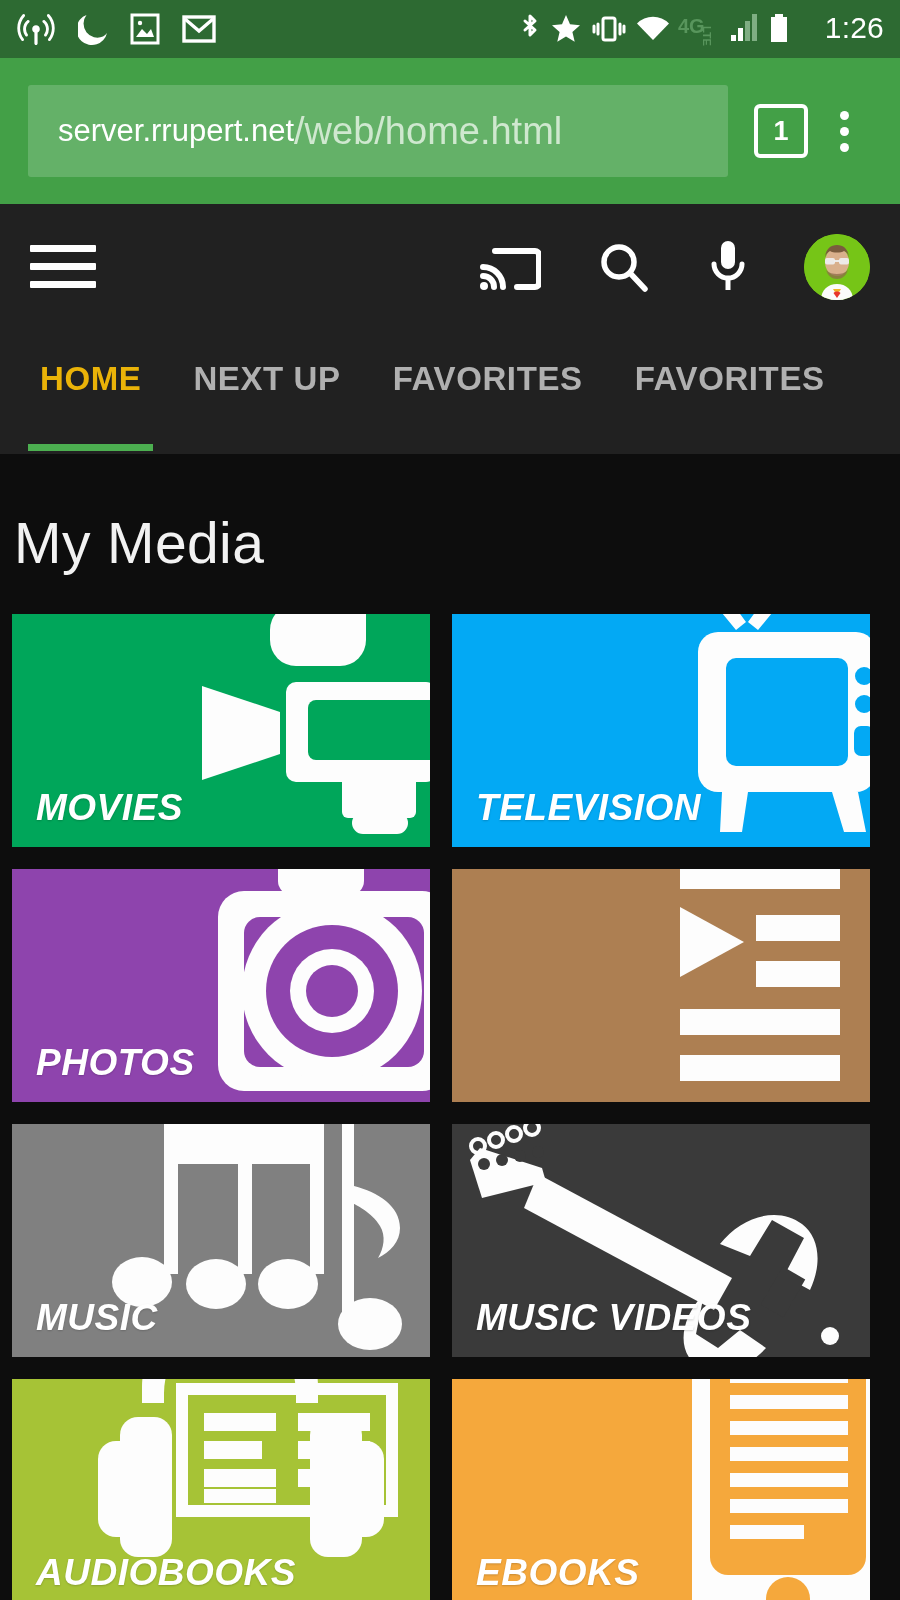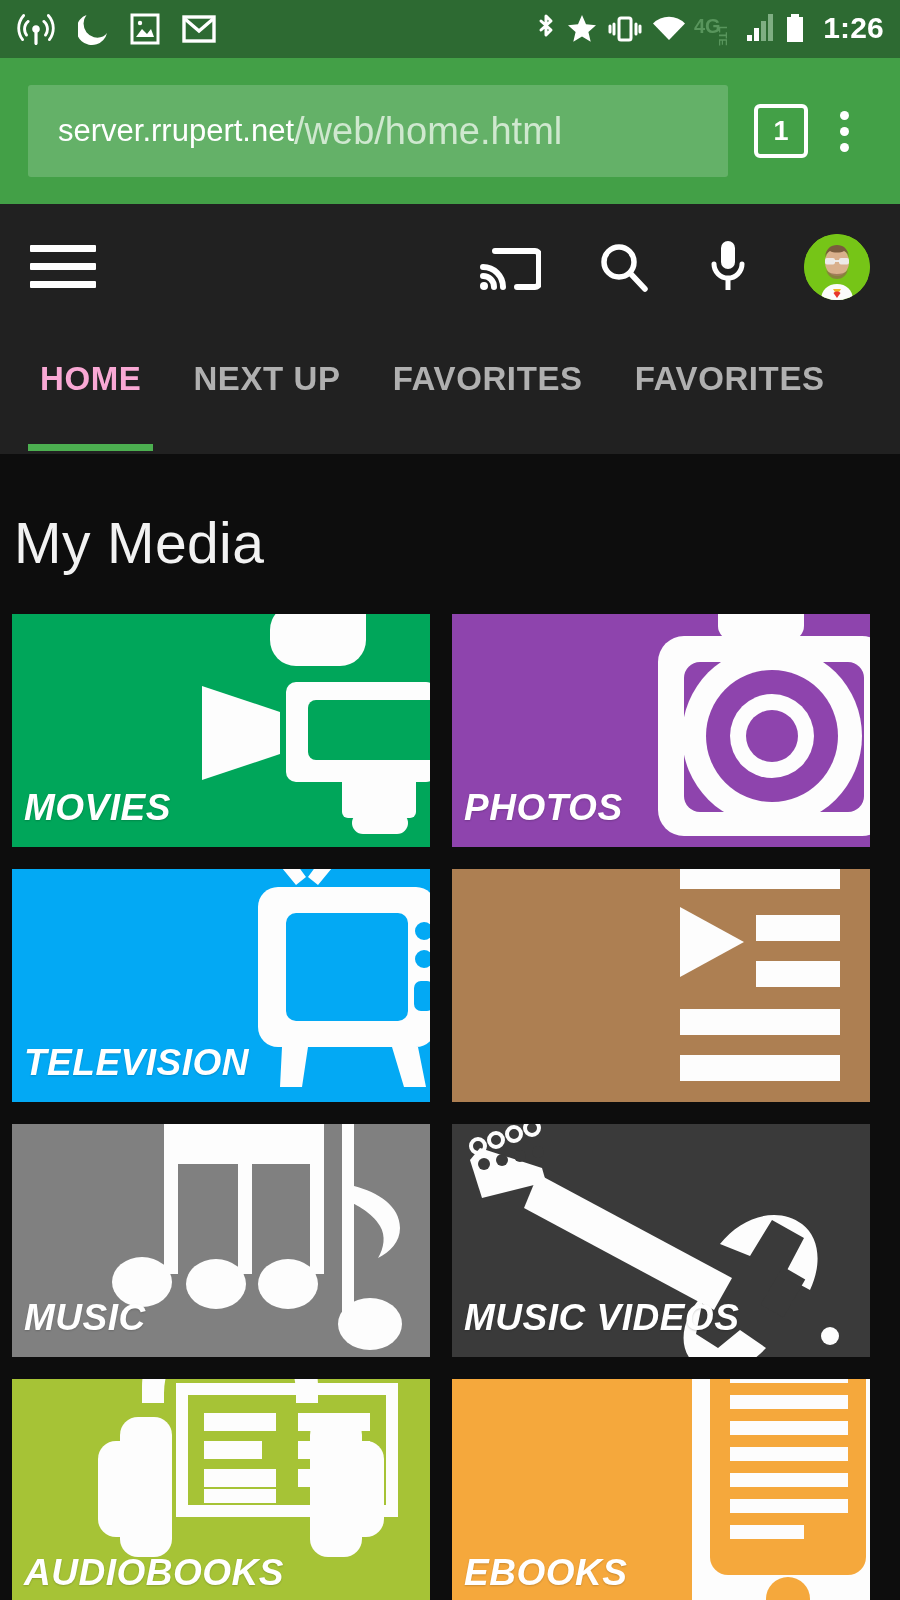--- a/index.html
+++ b/index.html
@@ -12,21 +12,21 @@
   }
 
   
   .statusbar{
     height:58px; background:#2d6a32; display:flex; align-items:center;
     padding:0 16px; position:relative;
   }
   .sb-left{ display:flex; align-items:center; gap:22px; }
   .sb-right{ display:flex; gap:7px; margin-left:auto; }
   .sb-icon{ display:flex; align-items:center; justify-content:center; }
-  .sb-time{ color:#fff; font-size:30px; font-weight:700; margin-left:10px; letter-spacing:0.2px;}
+  .sb-time{ color:#fff; font-size:30px; font-weight:400; margin-left:28px; letter-spacing:0.2px;}
 
   
   .browserbar{
     height:146px; background:#43a047; display:flex; align-items:center;
     padding:0 28px; position:relative;
   }
   .urlbox{
     flex:1; height:92px; background:rgba(255,255,255,0.18);
     border-radius:3px; display:flex; align-items:center; padding:0 30px;
     overflow:hidden; white-space:nowrap;
@@ -59,41 +59,41 @@
   
   .tabs{
     height:125px; background:#212121; display:flex; align-items:flex-start;
     padding-left:14px; position:relative;
   }
   .tab{
     flex:none; padding:0 26px; height:100px; display:flex; align-items:center;
     color:#b0b0b0; font-size:33px; font-weight:700; letter-spacing:0.6px;
     cursor:pointer; position:relative;
   }
-  .tab.active{ color:#f9a8d4; }
+  .tab.active{ color:#eab308; }
   .tab.active:after{
     content:""; position:absolute; left:14px; right:14px; bottom:-22px;
     height:7px; background:#4caf50;
   }
 
   
   .content{ background:#0d0d0d; padding:0 0 0 0; }
   .page-title{
     color:#f2f2f2; font-size:57px; font-weight:300; padding:56px 6px 38px 14px;
     letter-spacing:0.4px;
   }
   .grid{
     display:grid; grid-template-columns:418px 418px; gap:22px;
     padding:0 12px;
   }
   .tile{
     height:233px; position:relative; overflow:hidden; cursor:pointer;
   }
   .tile-label{
-    position:absolute; left:12px; bottom:18px; color:#fff;
+    position:absolute; left:24px; bottom:18px; color:#fff;
     font-size:37px; font-weight:700; font-style:italic; letter-spacing:0.5px;
     z-index:4; text-shadow:0 1px 2px rgba(0,0,0,0.18);
   }
   .tile-art{ position:absolute; inset:0; z-index:1; }
   .tile-art svg{ position:absolute; }
 </style>
 </head>
 <body>
 
 <div class="statusbar">
@@ -264,52 +264,52 @@
             <rect x="274" y="68" width="150" height="100" rx="10"></rect>
             <rect x="296" y="86" width="150" height="60" rx="8" fill="#00a65a"></rect>
             <rect x="330" y="160" width="74" height="44" rx="6"></rect>
             <rect x="340" y="198" width="56" height="22" rx="11"></rect>
           </g>
         </svg>
       </div>
       <div class="tile-label">MOVIES</div>
     </div>
 
+    <div class="tile" style="background:#03a9f4">
+      <div class="tile-art">
+        <svg width="418" height="233" viewBox="0 0 418 233" style="left:0;top:0">
+          <g fill="#fdfdfd">
+            <path d="M256 -18l28 34 10-8-22-30zM334 -18l-28 34-10-8 22-30z"></path>
+            <rect x="246" y="18" width="178" height="160" rx="20"></rect>
+            <rect x="274" y="44" width="122" height="108" rx="10" fill="#03a9f4"></rect>
+            <circle cx="412" cy="62" r="9" fill="#03a9f4"></circle>
+            <circle cx="412" cy="90" r="9" fill="#03a9f4"></circle>
+            <rect x="402" y="112" width="20" height="30" rx="7" fill="#03a9f4"></rect>
+            <path d="M270 178h26l-6 40h-22zM380 178h26l8 40h-22z"></path>
+          </g>
+        </svg>
+      </div>
+      <div class="tile-label">TELEVISION</div>
+    </div>
+
     <div class="tile" style="background:#8e44ad">
       <div class="tile-art">
         <svg width="418" height="233" viewBox="0 0 418 233" style="left:0;top:0">
           <g fill="#fdfdfd">
             <rect x="266" y="-20" width="86" height="46" rx="14"></rect>
             <rect x="206" y="22" width="230" height="200" rx="26"></rect>
             <rect x="232" y="48" width="180" height="150" rx="16" fill="#8e44ad"></rect>
             <circle cx="320" cy="122" r="90"></circle>
             <circle cx="320" cy="122" r="66" fill="#8e44ad"></circle>
             <circle cx="320" cy="122" r="42"></circle>
             <circle cx="320" cy="122" r="26" fill="#8e44ad"></circle>
           </g>
         </svg>
       </div>
       <div class="tile-label">PHOTOS</div>
-    </div>
-
-    <div class="tile" style="background:#03a9f4">
-      <div class="tile-art">
-        <svg width="418" height="233" viewBox="0 0 418 233" style="left:0;top:0">
-          <g fill="#fdfdfd">
-            <path d="M256 -18l28 34 10-8-22-30zM334 -18l-28 34-10-8 22-30z"></path>
-            <rect x="246" y="18" width="178" height="160" rx="20"></rect>
-            <rect x="274" y="44" width="122" height="108" rx="10" fill="#03a9f4"></rect>
-            <circle cx="412" cy="62" r="9" fill="#03a9f4"></circle>
-            <circle cx="412" cy="90" r="9" fill="#03a9f4"></circle>
-            <rect x="402" y="112" width="20" height="30" rx="7" fill="#03a9f4"></rect>
-            <path d="M270 178h26l-6 40h-22zM380 178h26l8 40h-22z"></path>
-          </g>
-        </svg>
-      </div>
-      <div class="tile-label">TELEVISION</div>
     </div>
 
     <div class="tile" style="background:#ad7f52">
       <div class="tile-art">
         <svg width="418" height="233" viewBox="0 0 418 233" style="left:0;top:0">
           <g fill="#fdfdfd">
             <rect x="228" y="-6" width="160" height="26"></rect>
             <path d="M228 38v70l64-35z"></path>
             <rect x="304" y="46" width="84" height="26"></rect>
             <rect x="304" y="92" width="84" height="26"></rect>

